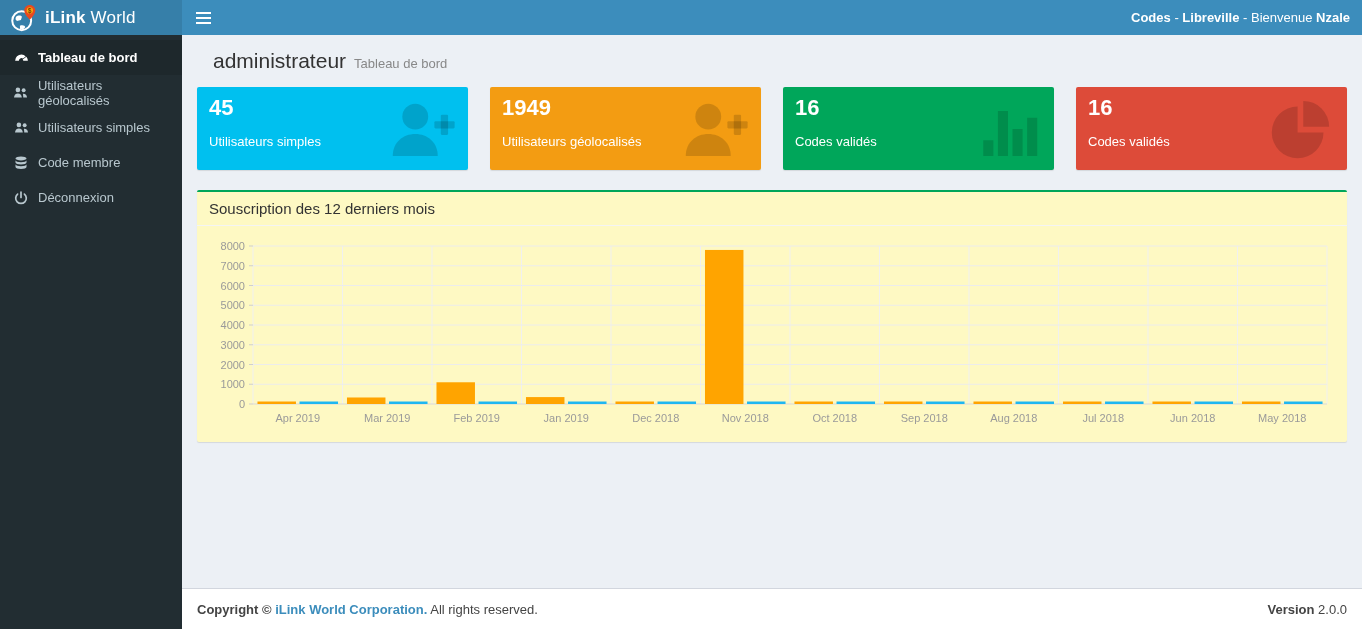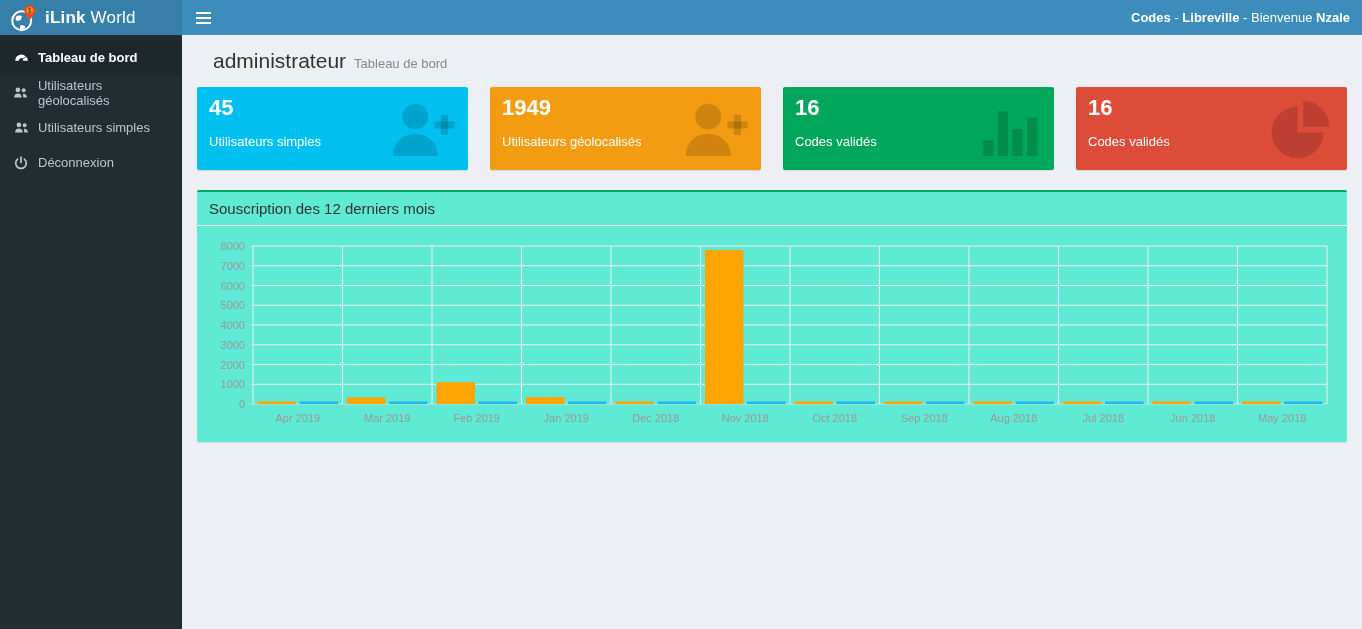--- a/index.html
+++ b/index.html
@@ -37,21 +37,21 @@
 
   
   .cards { display:grid; grid-template-columns:repeat(4,1fr); gap:22px; margin-bottom:20px; }
   .card { position:relative; height:83px; border-radius:2px; color:#fff; padding:8px 12px; overflow:hidden; box-shadow:0 1px 1px rgba(0,0,0,.1); }
   .card-value { font-size:22px; font-weight:700; line-height:1.15; }
   .card-label { font-size:13px; margin-top:14px; }
   .card-icon { position:absolute; right:10px; top:10px; width:72px; height:64px; color:rgba(0,0,0,.15); }
   .card-icon svg { width:100%; height:100%; fill:currentColor; }
 
   
-  .panel { background:#5eead4; border-top:2px solid #00a65a; border-radius:2px; box-shadow:0 1px 1px rgba(0,0,0,.1); }
+  .panel { background:#fef9c3; border-top:2px solid #00a65a; border-radius:2px; box-shadow:0 1px 1px rgba(0,0,0,.1); }
   .panel-header { padding:8px 12px; border-bottom:1px solid #f4f4f4; }
   .panel-title { font-size:15px; color:#333; font-weight:500; }
   .panel-body { padding:10px; }
   .chart { width:100%; height:196px; }
 
   
   .footer { flex:0 0 41px; background:#fff; border-top:1px solid #d2d6de; display:flex; align-items:center; justify-content:space-between; padding:0 15px; color:#444; }
   .footer .bold { font-weight:700; }
   .footer a { color:#3c8dbc; font-weight:700; text-decoration:none; }
   .version { color:#444; }
@@ -113,20 +113,30 @@
       <a class="side-item">
         <span class="side-ico">
           <svg class="mini" width="15" height="13" viewBox="0 0 16 14">
             <circle cx="5.2" cy="4.2" r="2.5"></circle>
               <path d="M1 12.5c0-2.8 1.9-4.5 4.2-4.5s4.2 1.7 4.2 4.5z"></path>
             <circle cx="11.4" cy="4.6" r="2.1"></circle>
               <path d="M10.6 8.4c2.3-.3 4.4 1.1 4.4 4.1h-4z"></path>
           </svg>
         </span>
         <span class="side-label">Utilisateurs simples</span>
+      </a>
+      <a class="side-item">
+        <span class="side-ico">
+          <svg class="mini" width="14" height="14" viewBox="0 0 14 14">
+            <ellipse cx="7" cy="2.4" rx="5.5" ry="2"></ellipse>
+            <path d="M1.5 4.3c0 1.1 2.5 2 5.5 2s5.5-.9 5.5-2v2.1c0 1.1-2.5 2-5.5 2s-5.5-.9-5.5-2z"></path>
+            <path d="M1.5 8.3c0 1.1 2.5 2 5.5 2s5.5-.9 5.5-2v2.6c0 1.1-2.5 2-5.5 2s-5.5-.9-5.5-2z"></path>
+          </svg>
+        </span>
+        <span class="side-label">Code membre</span>
       </a>
       <a class="side-item">
         <span class="side-ico">
           <svg width="14" height="14" viewBox="0 0 14 14" fill="none" stroke="currentColor" stroke-width="1.7" stroke-linecap="round">
             <path d="M7 1v5.5"></path>
               <path d="M3.6 3.1a5.3 5.3 0 1 0 6.8 0"></path>
           </svg>
         </span>
         <span class="side-label">Déconnexion</span>
       </a>
@@ -269,15 +279,19 @@
                   <text x="985.75" y="186" text-anchor="middle" font-size="11" fill="#9a9a9a" font-family="Liberation Sans, sans-serif">Jun 2018</text>
                   <rect x="1034.975" y="165.5" width="38.485" height="2.5" fill="#ffa400"></rect>
                   <rect x="1077.04" y="165.5" width="38.485" height="2.5" fill="#1eb7f1"></rect>
                   <text x="1075.25" y="186" text-anchor="middle" font-size="11" fill="#9a9a9a" font-family="Liberation Sans, sans-serif">May 2018</text>
                 </svg></div>
           </div>
         </div>
 
       </div>
 
+      <footer class="footer">
+        <div><span class="bold">Copyright © </span><a>iLink World Corporation.</a><span> All rights reserved.</span></div>
+        <div class="version"><span class="bold">Version </span><span>2.0.0</span></div>
+      </footer>
     </div>
   </div>
 </div>
 
 </body></html>

